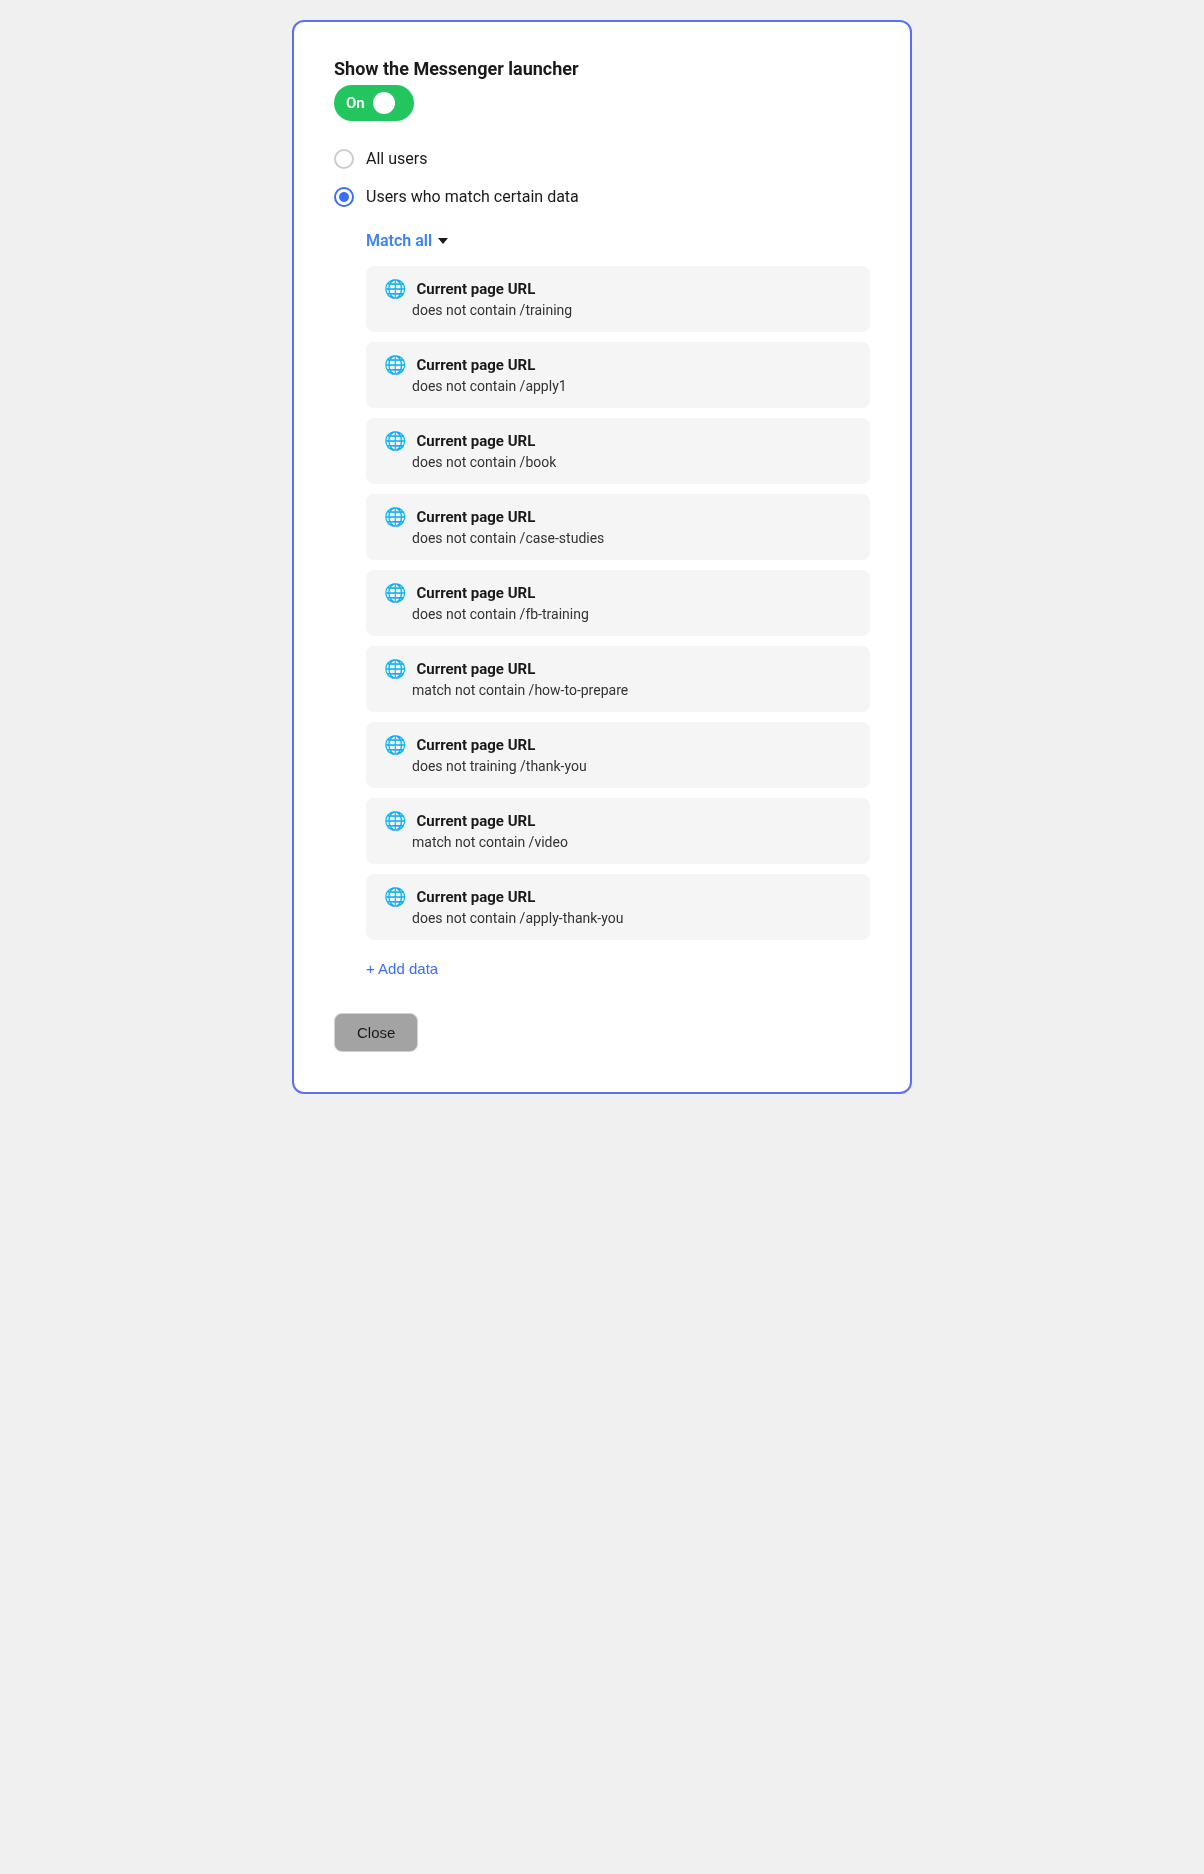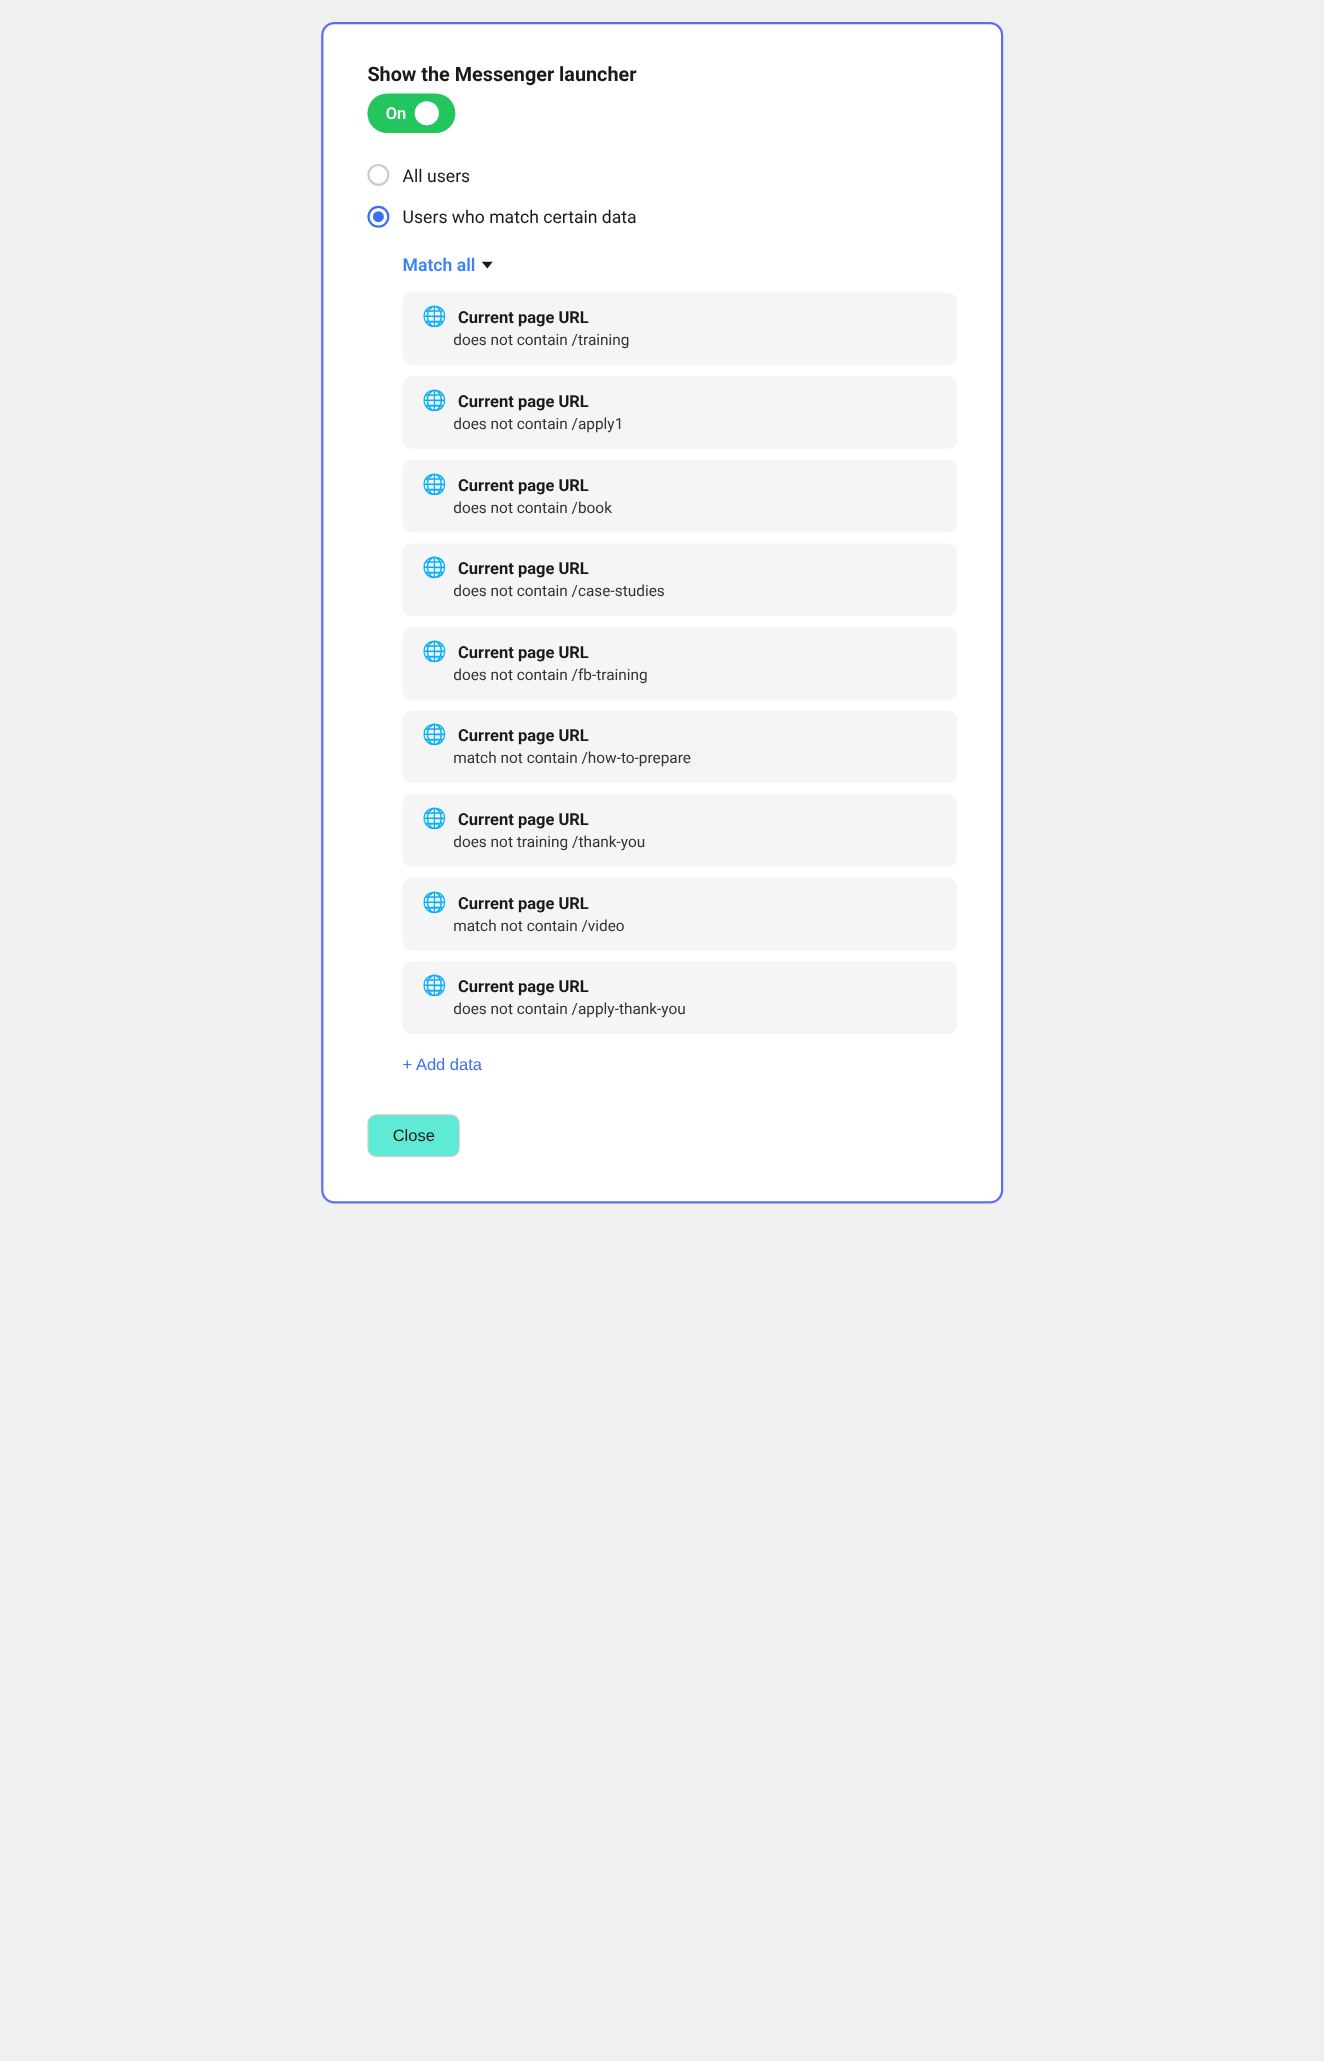--- a/index.html
+++ b/index.html
@@ -43,21 +43,20 @@
     .toggle {
       display: flex;
       align-items: center;
       background: #22c55e;
       border-radius: 20px;
       padding: 6px 10px 6px 12px;
       cursor: pointer;
       gap: 8px;
       width: 80px;
       height: 36px;
-      justify-content: center;
     }
 
     .toggle-label {
       color: #ffffff;
       font-size: 15px;
       font-weight: 600;
       user-select: none;
     }
 
     .toggle-thumb {
@@ -70,21 +69,21 @@
 
     .radio-group {
       display: flex;
       flex-direction: column;
       gap: 18px;
       margin-bottom: 24px;
     }
 
     .radio-item {
       display: flex;
-      align-items: center;
+      align-items: flex-start;
       gap: 12px;
       cursor: pointer;
     }
 
     .radio-circle {
       width: 20px;
       height: 20px;
       border-radius: 50%;
       border: 2px solid #cccccc;
       flex-shrink: 0;
@@ -186,21 +185,21 @@
       font-weight: 500;
       cursor: pointer;
       margin-left: 32px;
       margin-bottom: 36px;
       background: none;
       border: none;
       padding: 0;
     }
 
     .close-btn {
-      background: #5eead4;
+      background: #a3a3a3;
       border: 1px solid #d0d0d0;
       border-radius: 8px;
       padding: 10px 22px;
       font-size: 15px;
       font-weight: 500;
       color: #1a1a1a;
       cursor: pointer;
     }
   </style>
 </head>

